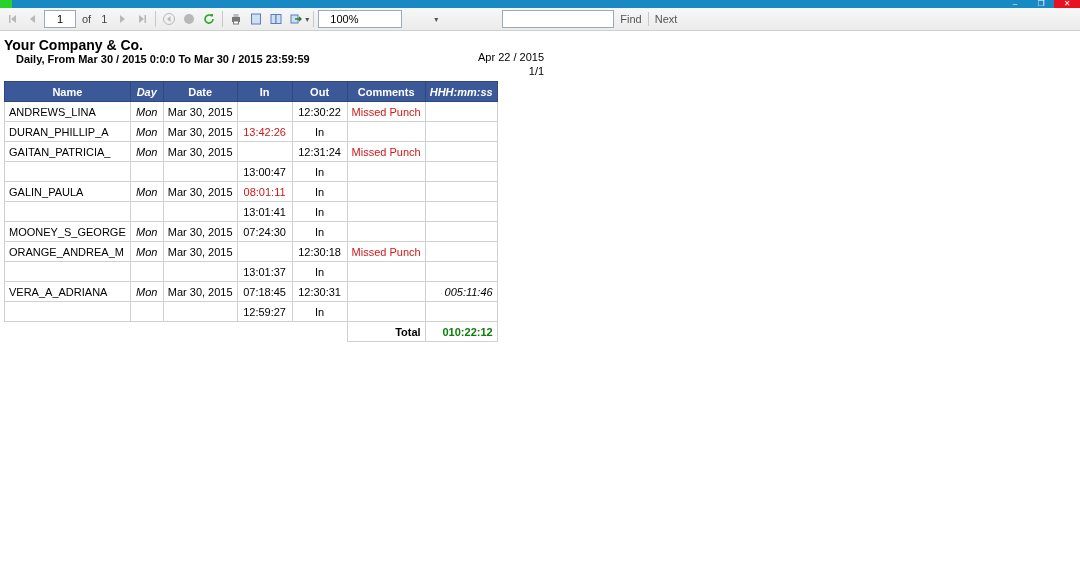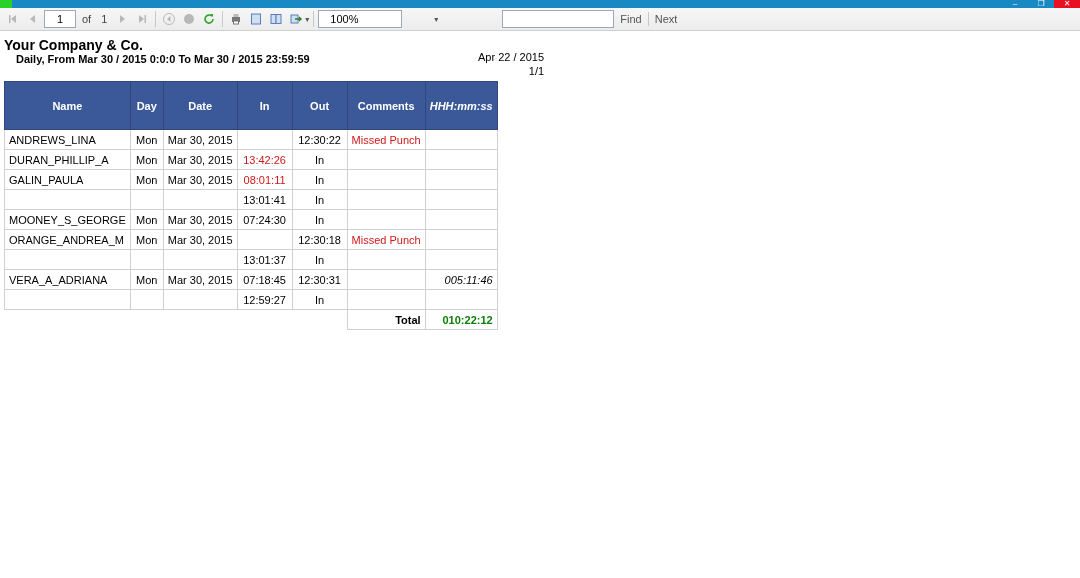--- a/index.html
+++ b/index.html
@@ -137,33 +137,33 @@
   table.report-tbl {
     border-collapse: collapse;
     margin-top: 16px;
     font-size: 11px;
   }
   table.report-tbl th {
     background: #3b5998;
     color: #fff;
     font-weight: bold;
     text-align: center;
-    padding: 16px 4px;
+    padding: 2px 4px;
     border: 1px solid #2f477a;
     height: 15px;
   }
   table.report-tbl td {
     border: 1px solid #d0d0d0;
     padding: 2px 4px;
     height: 15px;
     background: #fff;
     white-space: nowrap;
   }
   .col-name { width: 105px; text-align: left; }
-  .col-day  { width: 24px;  text-align: center; }
+  .col-day  { width: 24px;  text-align: center; font-style: italic; }
   .col-date { width: 58px;  text-align: center; }
   .col-in   { width: 46px;  text-align: center; }
   .col-out  { width: 46px;  text-align: center; }
   .col-cmt  { width: 64px;  text-align: left; }
   .col-hrs  { width: 62px;  text-align: right; font-style: italic; }
   .red { color: #d01818; }
   .total-row td {
     border: 1px solid #555;
     font-weight: bold;
   }
@@ -297,20 +297,38 @@
         <tr>
           <td class="col-name">DURAN_PHILLIP_A</td>
           <td class="col-day">Mon</td>
           <td class="col-date">Mar 30, 2015</td>
           <td class="col-in red">13:42:26</td>
           <td class="col-out">In</td>
           <td class="col-cmt"></td>
           <td class="col-hrs"></td>
         </tr>
         <tr>
+          <td class="col-name">GAITAN_PATRICIA_</td>
+          <td class="col-day">Mon</td>
+          <td class="col-date">Mar 30, 2015</td>
+          <td class="col-in"></td>
+          <td class="col-out">12:31:24</td>
+          <td class="col-cmt red">Missed Punch</td>
+          <td class="col-hrs"></td>
+        </tr>
+        <tr>
+          <td class="col-name"></td>
+          <td class="col-day"></td>
+          <td class="col-date"></td>
+          <td class="col-in">13:00:47</td>
+          <td class="col-out">In</td>
+          <td class="col-cmt"></td>
+          <td class="col-hrs"></td>
+        </tr>
+        <tr>
           <td class="col-name">GALIN_PAULA</td>
           <td class="col-day">Mon</td>
           <td class="col-date">Mar 30, 2015</td>
           <td class="col-in red">08:01:11</td>
           <td class="col-out">In</td>
           <td class="col-cmt"></td>
           <td class="col-hrs"></td>
         </tr>
         <tr>
           <td class="col-name"></td>

